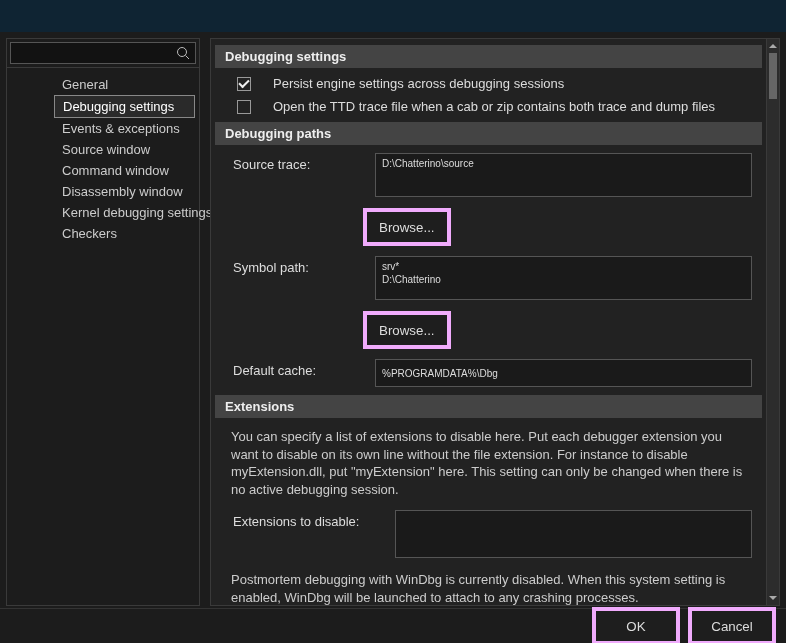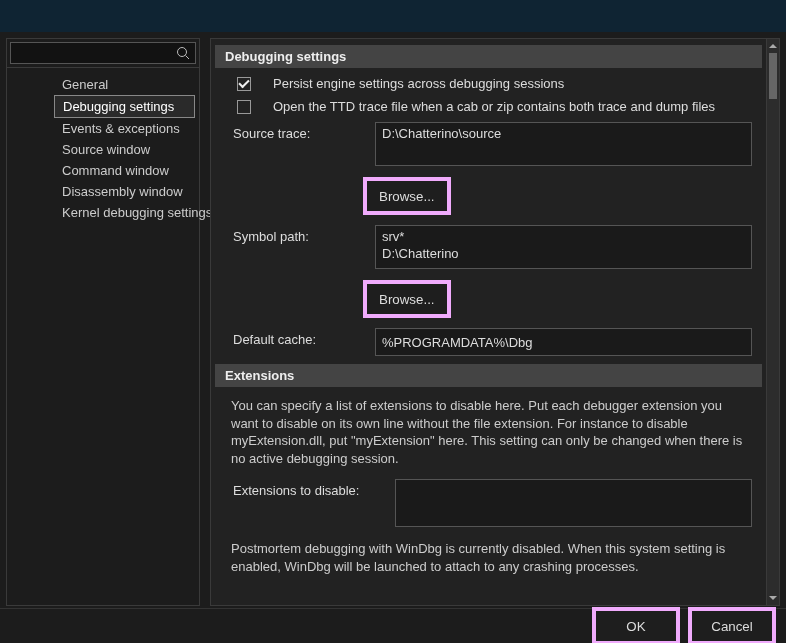--- a/index.html
+++ b/index.html
@@ -165,21 +165,21 @@
     flex-shrink: 0;
   }
   .val-col { flex: 1; }
   textarea.field, input.field {
     width: 100%;
     background: #1a1a1a;
     border: 1px solid #555;
     color: #ddd;
     padding: 3px 6px;
     font-family: inherit;
-    font-size: 13px;
+    font-size: 10px;
     resize: none;
   }
   textarea.field { height: 44px; line-height: 1.3; }
   input.field { height: 28px; }
   .btn {
     height: 22px;
     min-width: 82px;
     background: #1e1e1e;
     border: 4px solid #f0abfc;
     color: #ddd;
@@ -249,36 +249,38 @@
       </div>
     </div>
     <div class="nav-list">
       <div class="nav-item">General</div>
       <div class="nav-item selected">Debugging settings</div>
       <div class="nav-item">Events &amp; exceptions</div>
       <div class="nav-item">Source window</div>
       <div class="nav-item">Command window</div>
       <div class="nav-item">Disassembly window</div>
       <div class="nav-item">Kernel debugging settings</div>
+      <div class="nav-item">Checkers</div>
     </div>
   </div>
 
   <div class="main">
     <div class="scroll-area">
 
       <div class="section-header">Debugging settings</div>
       <div class="row check">
         <span class="checkbox checked"></span>
         <span>Persist engine settings across debugging sessions</span>
       </div>
       <div class="row check">
         <span class="checkbox"></span>
         <span>Open the TTD trace file when a cab or zip contains both trace and dump files</span>
       </div>
 
+      <div class="section-header">Debugging paths</div>
 
       <div class="row">
         <div class="label-col">Source trace:</div>
         <div class="val-col"><textarea class="field" style="">D:\Chatterino\source</textarea></div>
       </div>
       <div class="btn-row"><button class="btn">Browse...</button></div>
 
       <div class="row">
         <div class="label-col">Symbol path:</div>
         <div class="val-col"><textarea class="field" style="">srv*

